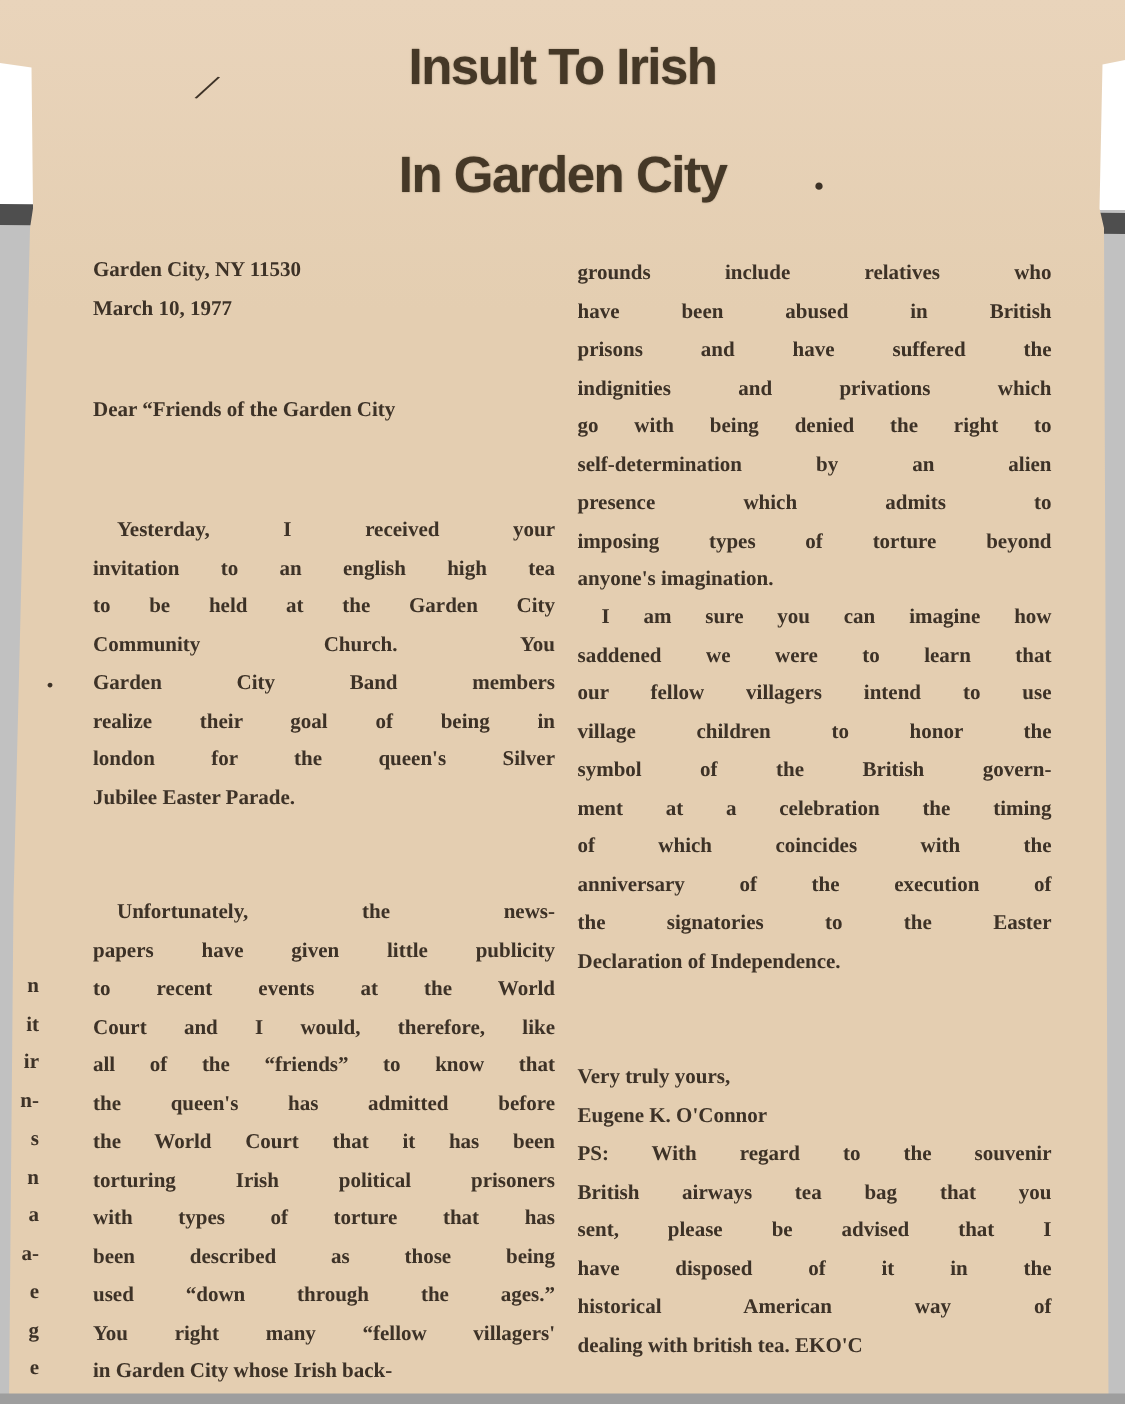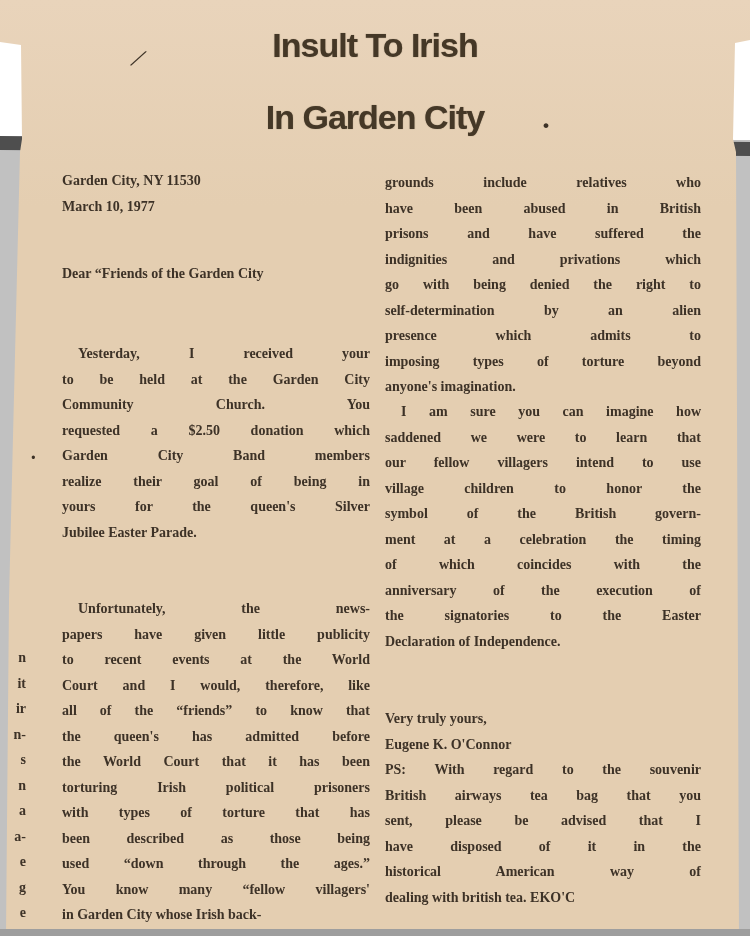--- a/index.html
+++ b/index.html
@@ -76,42 +76,42 @@
       <div class="line">Garden City, NY 11530</div>
       <div class="line">March 10, 1977</div>
     </div>
 
   <div id="salutation" class="block col-left justify">
       <div class="line">Dear “Friends of the Garden City</div>
     </div>
 
   <div id="left-para-1" class="block col-left justify indent-first">
       <div class="line">Yesterday, I received your</div>
+      <div class="line">invitation to an english high tea</div>
       <div class="line">to be held at the Garden City</div>
       <div class="line">Community Church. You</div>
-      <div class="line">requested a $2.50 donation which</div>
       <div class="line">Garden City Band members</div>
       <div class="line">realize their goal of being in</div>
-      <div class="line">yours for the queen's Silver</div>
+      <div class="line">london for the queen's Silver</div>
       <div class="line">Jubilee Easter Parade.</div>
     </div>
 
   <div id="left-para-2" class="block col-left justify indent-first">
       <div class="line">Unfortunately, the news-</div>
       <div class="line">papers have given little publicity</div>
       <div class="line">to recent events at the World</div>
       <div class="line">Court and I would, therefore, like</div>
       <div class="line">all of the “friends” to know that</div>
       <div class="line">the queen's has admitted before</div>
       <div class="line">the World Court that it has been</div>
       <div class="line">torturing Irish political prisoners</div>
       <div class="line">with types of torture that has</div>
       <div class="line">been described as those being</div>
       <div class="line">used “down through the ages.”</div>
-      <div class="line">You know many “fellow villagers'</div>
+      <div class="line">You right many “fellow villagers'</div>
       <div class="line">in Garden City whose Irish back-</div>
     </div>
 
   <div id="right-para-1" class="block col-right justify">
       <div class="line">grounds include relatives who</div>
       <div class="line">have been abused in British</div>
       <div class="line">prisons and have suffered the</div>
       <div class="line">indignities and privations which</div>
       <div class="line">go with being denied the right to</div>
       <div class="line">self-determination by an alien</div>

